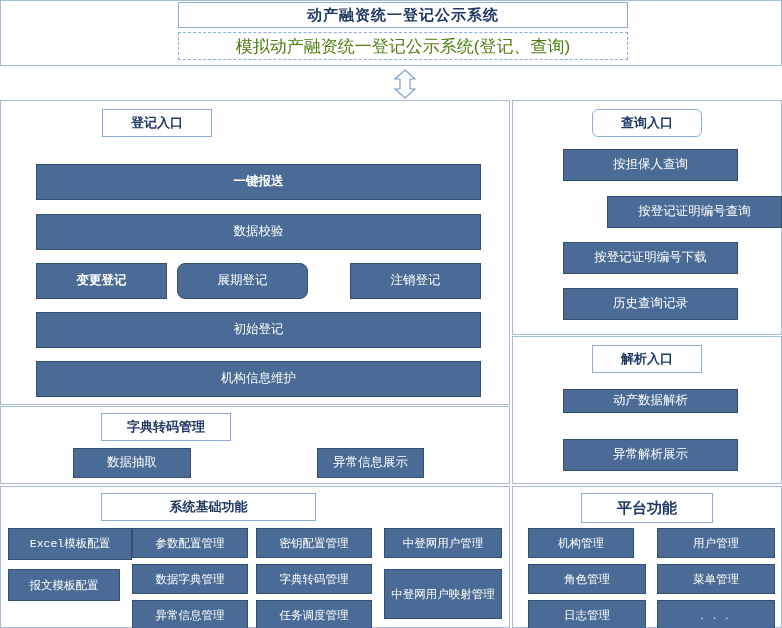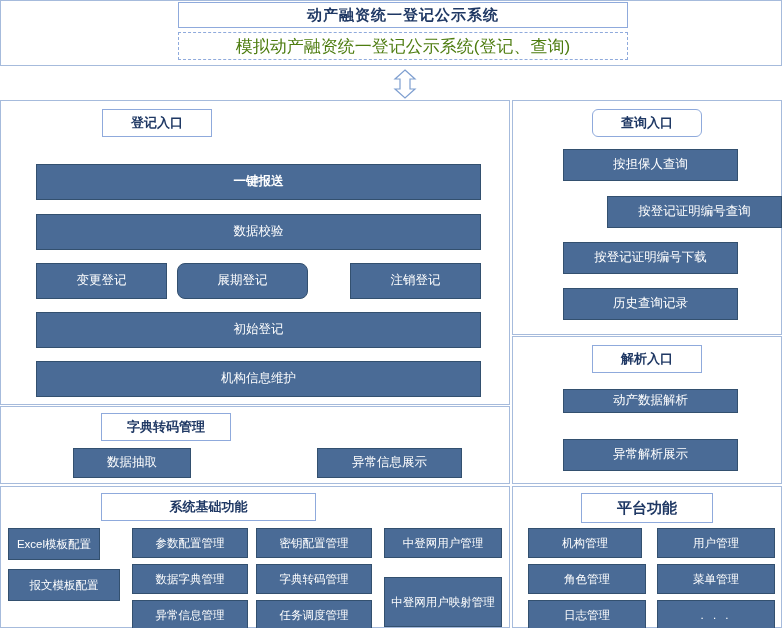--- a/index.html
+++ b/index.html
@@ -168,52 +168,52 @@
     </svg>
   </div>
 
   <div class="panel" id="panel-register">
     <div class="title-box panel-title" style="left:101px; top:8px; width:110px;">登记入口</div>
 
     <div class="blue-box abs reg-wide" style="top:63px;font-weight:bold;">一键报送</div>
 
     <div class="blue-box abs reg-wide" style="top:113px;">数据校验</div>
 
-    <div class="blue-box abs reg-third" style="left:35px; top:162px; width:131px;">变更登记</div>
+    <div class="blue-box abs reg-third" style="left:35px; top:162px; width:131px;font-weight:bold;">变更登记</div>
     <div class="blue-box abs reg-third" style="left:176px; top:162px; width:131px;border-radius:8px;">展期登记</div>
     <div class="blue-box abs reg-third" style="left:349px; top:162px; width:131px;">注销登记</div>
 
     <div class="blue-box abs reg-wide" style="top:211px;">初始登记</div>
 
     <div class="blue-box abs reg-wide" style="top:260px;">机构信息维护</div>
   </div>
 
   <div class="panel" id="panel-extract">
     <div class="title-box panel-title" style="left:100px; top:6px; width:130px;">字典转码管理</div>
 
     <div class="blue-box abs" style="left:72px; top:41px; width:118px; height:30px;">数据抽取</div>
-    <div class="blue-box abs" style="left:316px; top:41px; width:145px; height:30px;">异常信息展示</div>
+    <div class="blue-box abs" style="left:316px; top:41px; width:107px; height:30px;">异常信息展示</div>
   </div>
 
   <div class="panel" id="panel-basic">
     <div class="title-box panel-title" style="left:100px; top:6px; width:215px;">系统基础功能</div>
 
-    <div class="blue-box abs bf" style="left:7px; top:41px; width:92px; height:32px;">Excel模板配置</div>
+    <div class="blue-box abs bf" style="left:7px; top:41px; width:124px; height:32px;font-family:Liberation Mono, monospace;">Excel模板配置</div>
     <div class="blue-box abs bf" style="left:7px; top:82px; width:112px; height:32px;">报文模板配置</div>
 
     <div class="blue-box abs bf" style="left:131px; top:41px; width:116px;">参数配置管理</div>
     <div class="blue-box abs bf" style="left:131px; top:77px; width:116px;">数据字典管理</div>
     <div class="blue-box abs bf" style="left:131px; top:113px; width:116px;">异常信息管理</div>
 
     <div class="blue-box abs bf" style="left:255px; top:41px; width:116px;">密钥配置管理</div>
     <div class="blue-box abs bf" style="left:255px; top:77px; width:116px;">字典转码管理</div>
     <div class="blue-box abs bf" style="left:255px; top:113px; width:116px;">任务调度管理</div>
 
     <div class="blue-box abs bf" style="left:383px; top:41px; width:118px;">中登网用户管理</div>
-    <div class="blue-box abs" style="left:383px; top:90px; width:118px; height:50px; font-size:11.5px;">中登网用户映射管理</div>
+    <div class="blue-box abs" style="left:383px; top:82px; width:118px; height:50px; font-size:11.5px;">中登网用户映射管理</div>
   </div>
 
   <div class="panel" id="panel-query">
     <div class="title-box panel-title" style="left:79px; top:8px; width:110px;border-radius:6px;">查询入口</div>
 
     <div class="blue-box abs" style="left:50px; top:48px; width:175px; height:32px;">按担保人查询</div>
     <div class="blue-box abs" style="left:50px; top:95px; width:175px; height:32px;margin-left:44px;">按登记证明编号查询</div>
     <div class="blue-box abs" style="left:50px; top:141px; width:175px; height:32px;">按登记证明编号下载</div>
     <div class="blue-box abs" style="left:50px; top:187px; width:175px; height:32px;">历史查询记录</div>
   </div>
@@ -221,21 +221,21 @@
   <div class="panel" id="panel-parse">
     <div class="title-box panel-title" style="left:79px; top:8px; width:110px;">解析入口</div>
 
     <div class="blue-box abs" style="left:50px; top:52px; width:175px; height:24px;">动产数据解析</div>
     <div class="blue-box abs" style="left:50px; top:102px; width:175px; height:32px;">异常解析展示</div>
   </div>
 
   <div class="panel" id="panel-platform">
     <div class="title-box panel-title" style="left:68px; top:6px; width:132px; height:30px; font-size:15px;">平台功能</div>
 
-    <div class="blue-box abs bf" style="left:15px; top:41px; width:114px;">机构管理</div>
+    <div class="blue-box abs bf" style="left:15px; top:41px; width:106px;">机构管理</div>
     <div class="blue-box abs bf" style="left:15px; top:77px; width:118px;">角色管理</div>
     <div class="blue-box abs bf" style="left:15px; top:113px; width:118px;">日志管理</div>
 
     <div class="blue-box abs bf" style="left:144px; top:41px; width:118px;">用户管理</div>
     <div class="blue-box abs bf" style="left:144px; top:77px; width:118px;">菜单管理</div>
     <div class="blue-box abs bf" style="left:144px; top:113px; width:118px; letter-spacing:3px;">. . .</div>
   </div>
 
 </div>
 

